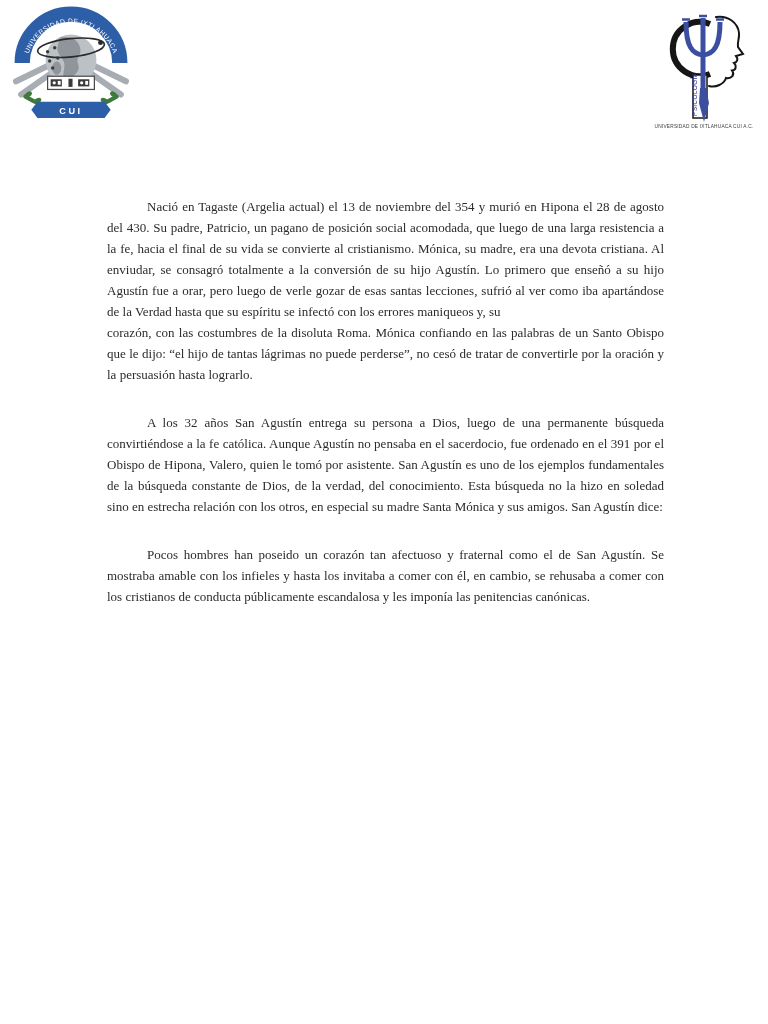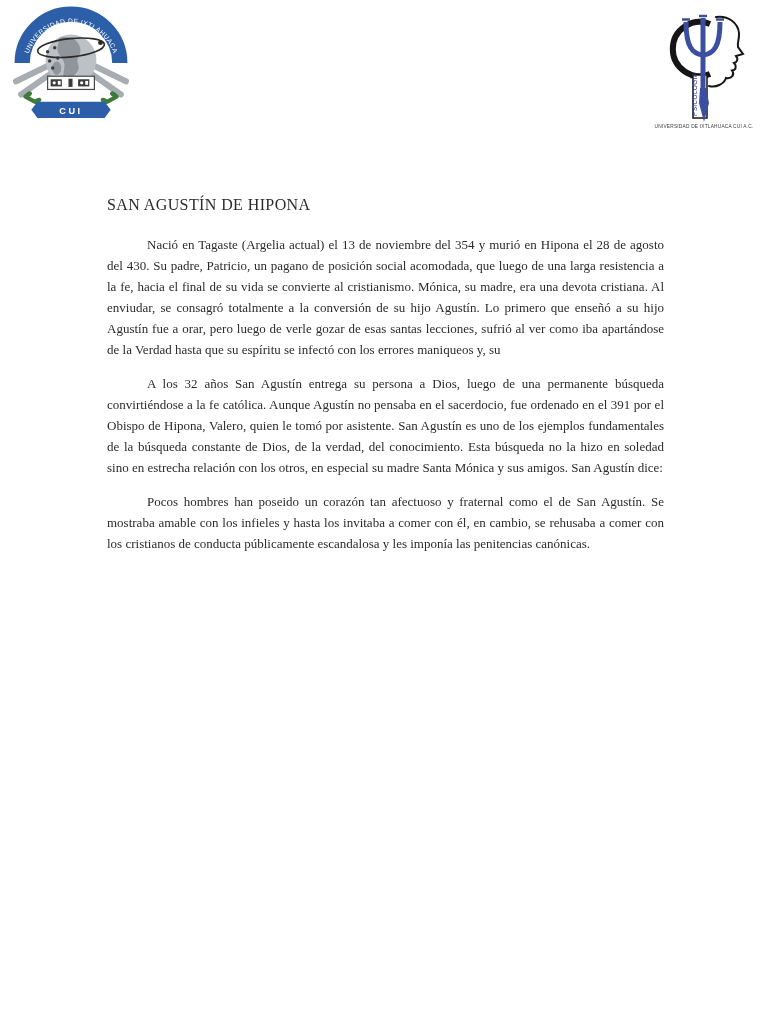--- a/index.html
+++ b/index.html
@@ -16,21 +16,21 @@
   .doc-title {
     font-size:16px; font-weight:normal; letter-spacing:0.4px;
     color:#2b2b2b; margin:0 0 20px 0;
   }
 
   .para {
     font-size:13px; line-height:21px; text-align:justify;
     color:#2b2b2b; margin:0;
   }
   .para.indent { text-indent:40px; }
-  .para.gap    { margin-top:13px; }
+  .para.gap    { margin-top:27px; }
 
   svg text { font-family:"Liberation Sans","DejaVu Sans",sans-serif; }
 </style>
 </head>
 <body>
 
 <div class="page">
 
   <div class="logo-left">
     <svg viewBox="0 0 118 113" width="120" height="115">
@@ -115,20 +115,20 @@
       </g>
       <polygon points="54,84 60,84 63,99 58,118 53,99" fill="#3b4ea0"></polygon>
 
       <path d="M 70,13 C 82,11 92,19 93,29 C 93.5,35 91,39 92,43 L 97,50 L 90,52 C 92.5,55 91.5,58 88,59 C 91,62 90,66 86,66.5 C 89,70.5 86,75 80,74 C 78,80 70,84 63,82" fill="none" stroke="#161616" stroke-width="2" stroke-linecap="round"></path>
 
       <text x="58" y="124" text-anchor="middle" font-size="4.8" fill="#3a3a3a" letter-spacing="0.2">UNIVERSIDAD DE IXTLAHUACA CUI A.C.</text>
     </svg>
   </div>
 
   <div class="content">
-    <h1 class="doc-title">SAN AGUSTÍN DE HIPONA</h1>
 
     <p class="para indent">Nació en Tagaste (Argelia actual) el 13 de noviembre del 354 y murió en Hipona el 28 de agosto del 430.  Su padre, Patricio, un pagano de posición social acomodada, que luego de una larga resistencia a la fe, hacia el final de su vida se convierte al cristianismo. Mónica, su madre, era una devota cristiana.   Al enviudar, se consagró totalmente a la conversión de su hijo Agustín.  Lo primero que enseñó a su hijo Agustín fue a orar, pero luego de verle gozar de esas santas lecciones, sufrió al ver como iba apartándose de la Verdad hasta que su espíritu se infectó con los errores maniqueos y, su</p>
+    <p class="para">corazón, con las costumbres de la disoluta Roma.  Mónica confiando en las palabras de un Santo Obispo que le dijo: “el hijo de tantas lágrimas no puede perderse”, no cesó de tratar de convertirle por la oración y la persuasión hasta lograrlo.</p>
     <p class="para indent gap">A los 32 años San Agustín entrega su persona a Dios, luego de una permanente búsqueda convirtiéndose a la fe católica.  Aunque Agustín no pensaba en el sacerdocio, fue ordenado en el 391 por el Obispo de Hipona, Valero, quien le tomó por asistente.  San Agustín es uno de los ejemplos fundamentales de la búsqueda constante de Dios, de la verdad, del conocimiento. Esta búsqueda no la hizo en soledad sino en estrecha relación con los otros, en especial su madre Santa Mónica y sus amigos.  San Agustín dice:</p>
     <p class="para indent gap">Pocos hombres han poseido un corazón tan afectuoso y fraternal como el de San Agustín. Se mostraba amable con los infieles y hasta los invitaba a comer con él, en cambio, se rehusaba a comer con los cristianos de conducta públicamente  escandalosa y les imponía las penitencias canónicas.</p>
   </div>
 
 </div>
 
 </body></html>

